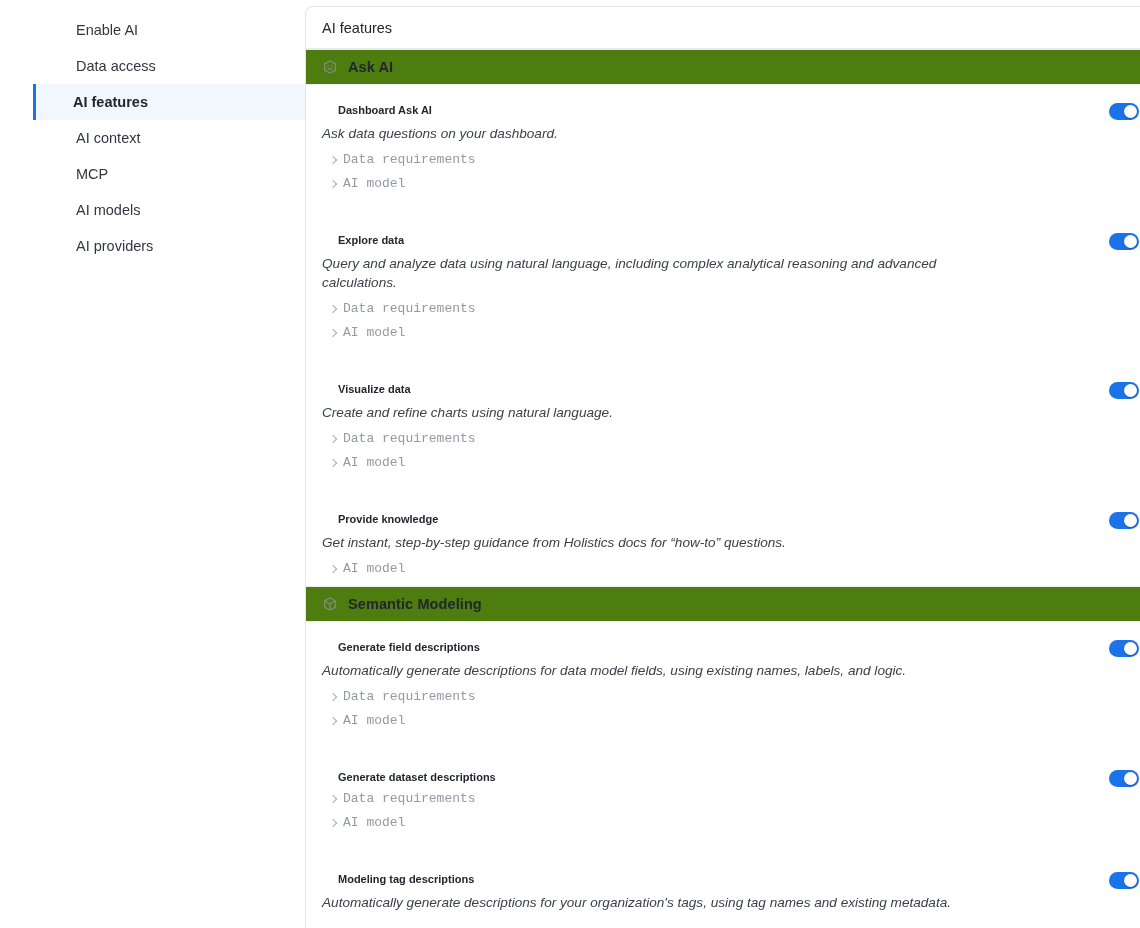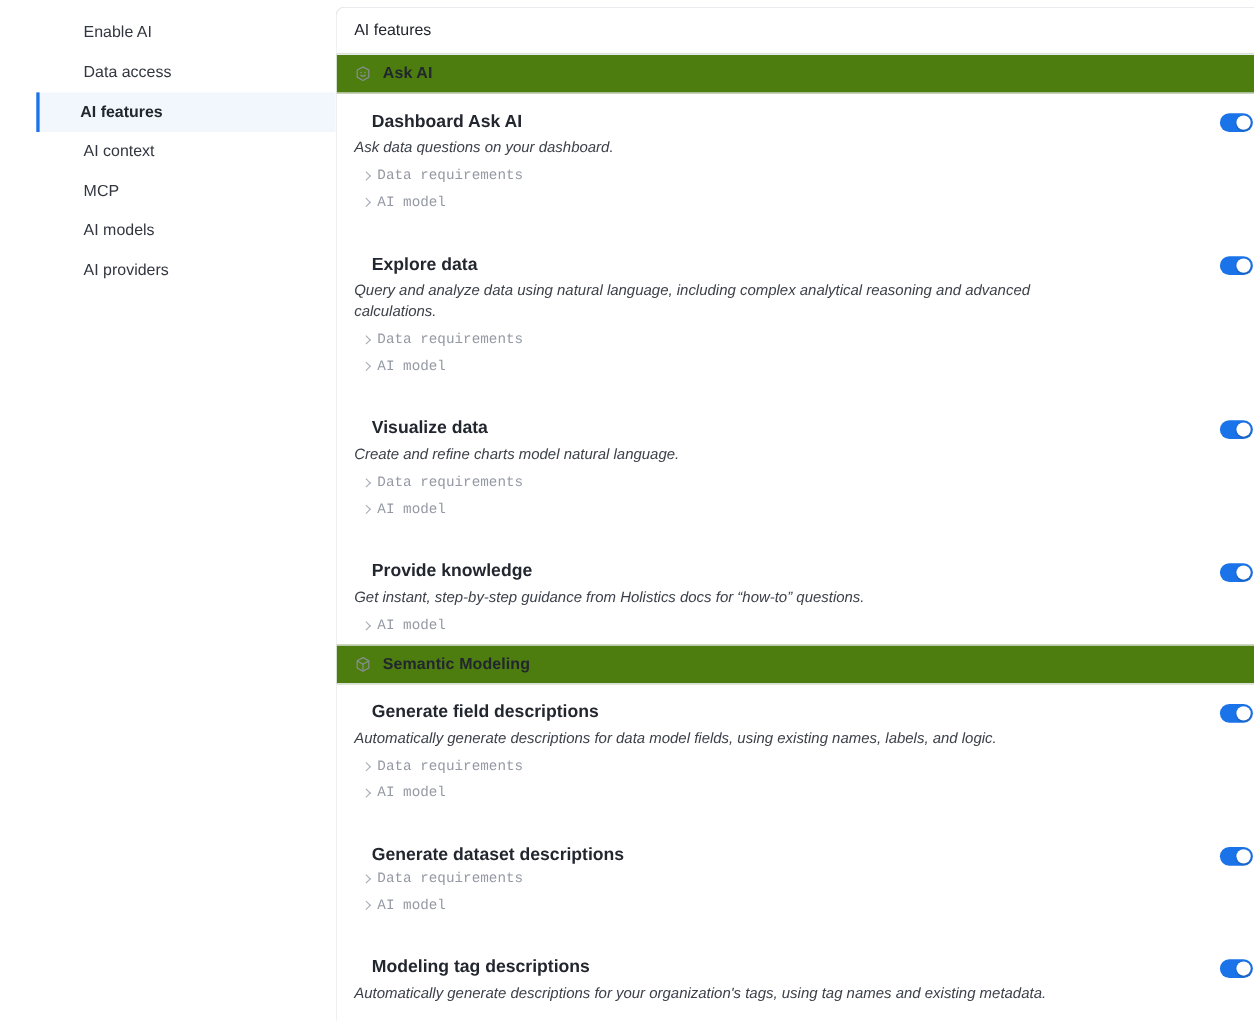--- a/index.html
+++ b/index.html
@@ -94,21 +94,21 @@
   .band-icon { width: 16px; height: 16px; display:block; color:#8b909a; }
 
   .feature-list { padding: 0; }
   .feature {
     position: relative;
     padding: 16px 16px 10px 16px;
     min-height: 0;
   }
   .feature-inner { padding-right: 70px; }
   .f-title {
-    font-size: 16px;
+    font-size: 11px;
     font-weight: 700;
     color: #22262e;
     line-height: 19px;
     margin-bottom: 4px;
     padding-left: 16px;
   }
   .f-desc {
     font-size: 13.6px;
     color: #3c4049;
     line-height: 19px;
@@ -246,21 +246,21 @@
                 </div>
               </div>
               <div class="toggle on">
                 <div class="knob"></div>
               </div>
             </div>
             <div class="spacer-20"></div>
             <div class="feature">
               <div class="feature-inner">
                 <div class="f-title">Visualize data</div>
-                <div class="f-desc">Create and refine charts model natural language.</div>
+                <div class="f-desc">Create and refine charts using natural language.</div>
                 <div class="f-links">
                   <div class="f-link">
                     <span class="chev"></span>
                     <span>Data requirements</span>
                   </div>
                   <div class="f-link">
                     <span class="chev"></span>
                     <span>AI model</span>
                   </div>
                 </div>

